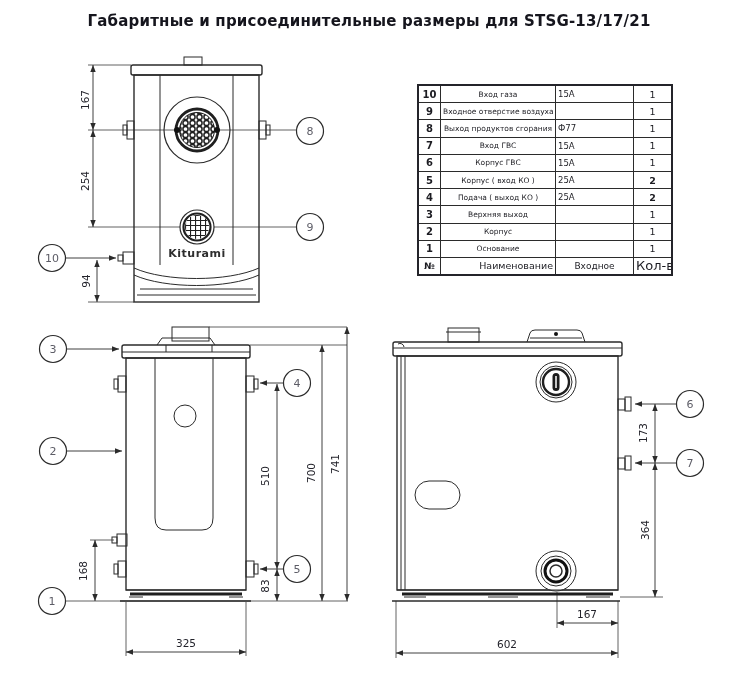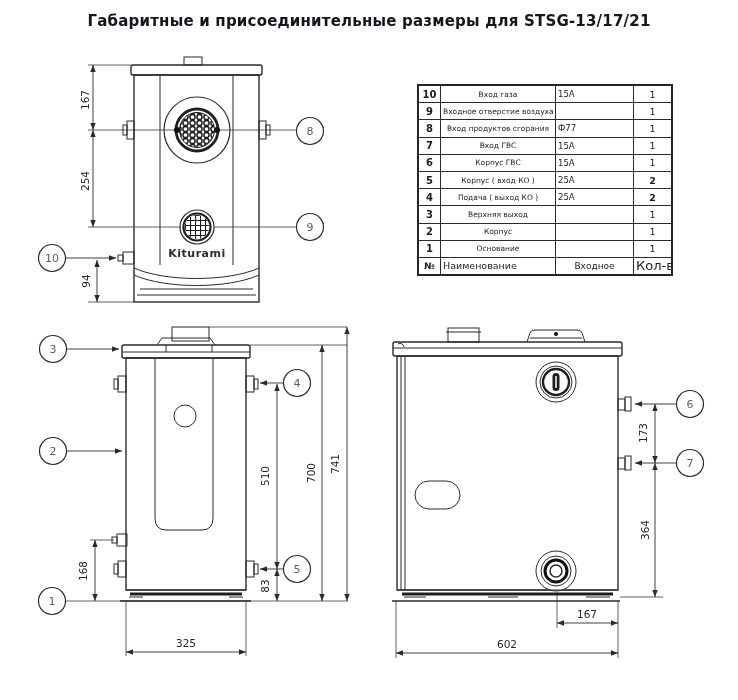--- a/index.html
+++ b/index.html
@@ -19,21 +19,21 @@
   #parts-table{position:absolute;left:417px;top:84px;width:237px;border-collapse:collapse;
                table-layout:fixed;border:2px solid #24242a;}
   #parts-table td{border:1px solid #2b2b2b;height:16.2px;padding:0 2px;color:#1c1c22;
                   overflow:hidden;white-space:nowrap;vertical-align:middle;}
   td.c-num{width:17px;text-align:center;font-size:10px;font-weight:bold;}
   td.c-name{width:110px;text-align:center;font-size:7.5px;padding-left:4px;}
   td.c-size{width:73px;text-align:left;font-size:8.5px;}
   td.c-qty{width:33px;text-align:center;font-size:9.5px;}
   td.bold{font-weight:bold;}
   tr.hdr td{font-size:9px;text-align:center;}
-  tr.hdr td.c-name{font-size:9.5px;text-align:left;}
+  tr.hdr td.c-name{font-size:9.5px;text-align:right;}
   tr.hdr td.c-qty{font-size:13px;}
 </style>
 </head>
 <body>
 
 <div id="stage">
 
   <div id="title">Габаритные и присоединительные размеры для STSG-13/17/21</div>
 
   <svg width="738" height="700" viewBox="0 0 738 700">
@@ -273,21 +273,21 @@
         <td class="c-qty">1</td>
       </tr>
       <tr>
         <td class="c-num">9</td>
         <td class="c-name">Входное отверстие воздуха</td>
         <td class="c-size"></td>
         <td class="c-qty">1</td>
       </tr>
       <tr>
         <td class="c-num">8</td>
-        <td class="c-name">Вход продуктов сгорания</td>
+        <td class="c-name">Выход продуктов сгорания</td>
         <td class="c-size">Ф77</td>
         <td class="c-qty">1</td>
       </tr>
       <tr>
         <td class="c-num">7</td>
         <td class="c-name">Вход ГВС</td>
         <td class="c-size">15A</td>
         <td class="c-qty">1</td>
       </tr>
       <tr>

